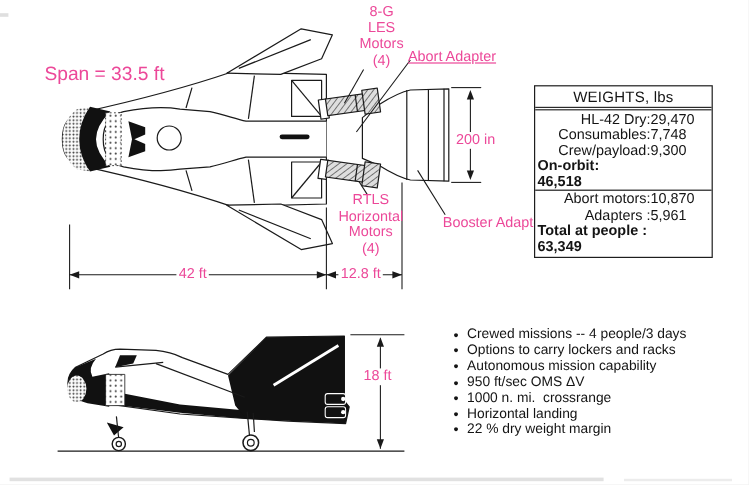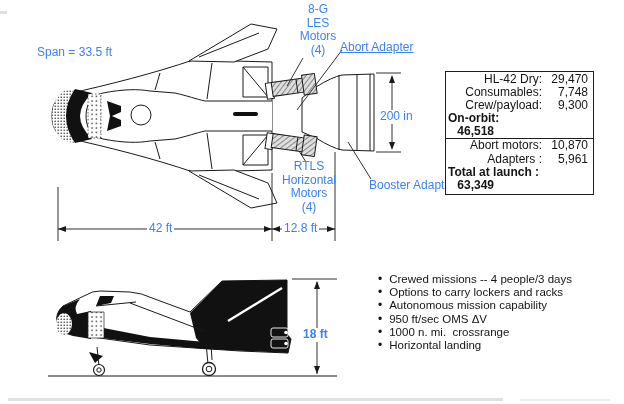--- a/index.html
+++ b/index.html
@@ -1,27 +1,27 @@
 <!DOCTYPE html>
 <html><head>
 <meta charset="utf-8">
 <style>
   html,body{margin:0;padding:0;background:#e8e8e8;}
   .page{position:relative;width:624px;height:404px;background:#ffffff;overflow:hidden;
         font-family:"Liberation Sans","DejaVu Sans",sans-serif;color:#141414;}
   svg{position:absolute;left:0;top:0;}
-  .lbl{position:absolute;font-size:12px;line-height:13.5px;color:#3b82f6;white-space:nowrap;}
+  .lbl{position:absolute;font-size:12px;line-height:13.5px;color:#ec4899;white-space:nowrap;}
   .ctr{text-align:center;}
   .dim{background:#fff;padding:0 2px;}
   
   .wtable{position:absolute;left:445px;top:71px;width:149px;border:1.6px solid #1d1d1d;background:#fff;box-sizing:border-box;}
   .wtable .hdr{font-size:12.5px;text-align:center;padding:2px 0 1px;border-bottom:3px double #2a2a2a;letter-spacing:.2px;}
   .wrow{display:flex;align-items:baseline;padding:0 5px 0 2px;font-size:12px;line-height:13.1px;}
   .wrow .wl{flex:1;text-align:right;}
-  .wrow .wv{width:46px;text-align:right;}
+  .wrow .wv{width:46px;text-align:left;}
   .wrow.bold{font-weight:bold;flex-direction:column;}
   .wrow.sec{border-top:1.4px solid #1d1d1d;}
   .wbody{padding:1px 0 2px;}
   
   .features{position:absolute;left:378px;top:273px;width:240px;}
   .feat{font-size:11.5px;line-height:13.2px;display:flex;}
   .feat::before{content:"\2022";margin-right:7px;font-size:12px;}
   .feat span{white-space:pre;}
   
   .smudge{position:absolute;background:#c9c9c9;opacity:.55;}
@@ -157,21 +157,21 @@
 
       <g stroke-width="0.9">
         <line x1="292" y1="279" x2="337" y2="279"></line>
         <line x1="317" y1="282" x2="317" y2="374"></line>
         <polygon points="317,281 314,289 320,289" fill="#1a1a1a" stroke="none"></polygon>
         <polygon points="317,374 314,366 320,366" fill="#1a1a1a" stroke="none"></polygon>
       </g>
     </g>
   </svg>
 
-  <div class="lbl" style="left:37px;top:46px;font-size:12px;">Span = 33.5 ft</div>
+  <div class="lbl" style="left:37px;top:56px;font-size:16px;">Span = 33.5 ft</div>
 
   <div class="lbl ctr" style="left:280px;top:3px;width:76px;">
     <div>8-G</div>
     <div>LES</div>
     <div>Motors</div>
     <div>(4)</div>
   </div>
 
   <div class="lbl" style="left:340px;top:41px;text-decoration:underline;">Abort Adapter</div>
 
@@ -180,23 +180,24 @@
     <div>Horizontal</div>
     <div>Motors</div>
     <div>(4)</div>
   </div>
 
   <div class="lbl" style="left:345px;top:179px;margin-left:24px;">Booster Adapter</div>
 
   <div class="lbl dim" style="left:378px;top:110px;">200 in</div>
   <div class="lbl dim" style="left:147px;top:222px;">42 ft</div>
   <div class="lbl dim" style="left:282px;top:222px;">12.8 ft</div>
-  <div class="lbl dim" style="left:301px;top:328px;font-weight:bold;">18 ft</div>
+  <div class="lbl dim" style="left:301px;top:307px;">18 ft</div>
 
   <div class="wtable">
+    <div class="hdr">WEIGHTS, lbs</div>
     <div class="wbody">
       <div class="wrow">
         <span class="wl">HL-42 Dry:</span>
         <span class="wv">29,470</span>
       </div>
       <div class="wrow">
         <span class="wl">Consumables:</span>
         <span class="wv">7,748</span>
       </div>
       <div class="wrow">
@@ -209,21 +210,21 @@
       </div>
       <div class="wrow sec">
         <span class="wl">Abort motors:</span>
         <span class="wv">10,870</span>
       </div>
       <div class="wrow">
         <span class="wl">Adapters :</span>
         <span class="wv">5,961</span>
       </div>
       <div class="wrow bold">
-        <span class="wl">Total at launch :</span>
+        <span class="wl">Total at people :</span>
         <span class="wv">63,349</span>
       </div>
     </div>
   </div>
 
   <div class="features">
     <div class="feat">
         <span>Crewed missions -- 4 people/3 days</span>
       </div>
     <div class="feat">
@@ -233,20 +234,23 @@
         <span>Autonomous mission capability</span>
       </div>
     <div class="feat">
         <span>950 ft/sec OMS ΔV</span>
       </div>
     <div class="feat">
         <span>1000 n. mi.  crossrange</span>
       </div>
     <div class="feat">
         <span>Horizontal landing</span>
+      </div>
+    <div class="feat">
+        <span>22 % dry weight margin</span>
       </div>
   </div>
 
   <div class="smudge" style="left:8px;top:398px;width:495px;height:2.5px;"></div>
   <div class="smudge" style="left:520px;top:399px;width:90px;height:2px;opacity:.35;"></div>
   <div class="smudge" style="left:0;top:11px;width:7px;height:3px;opacity:.6;"></div>
 
 </div>
 
 </body></html>

